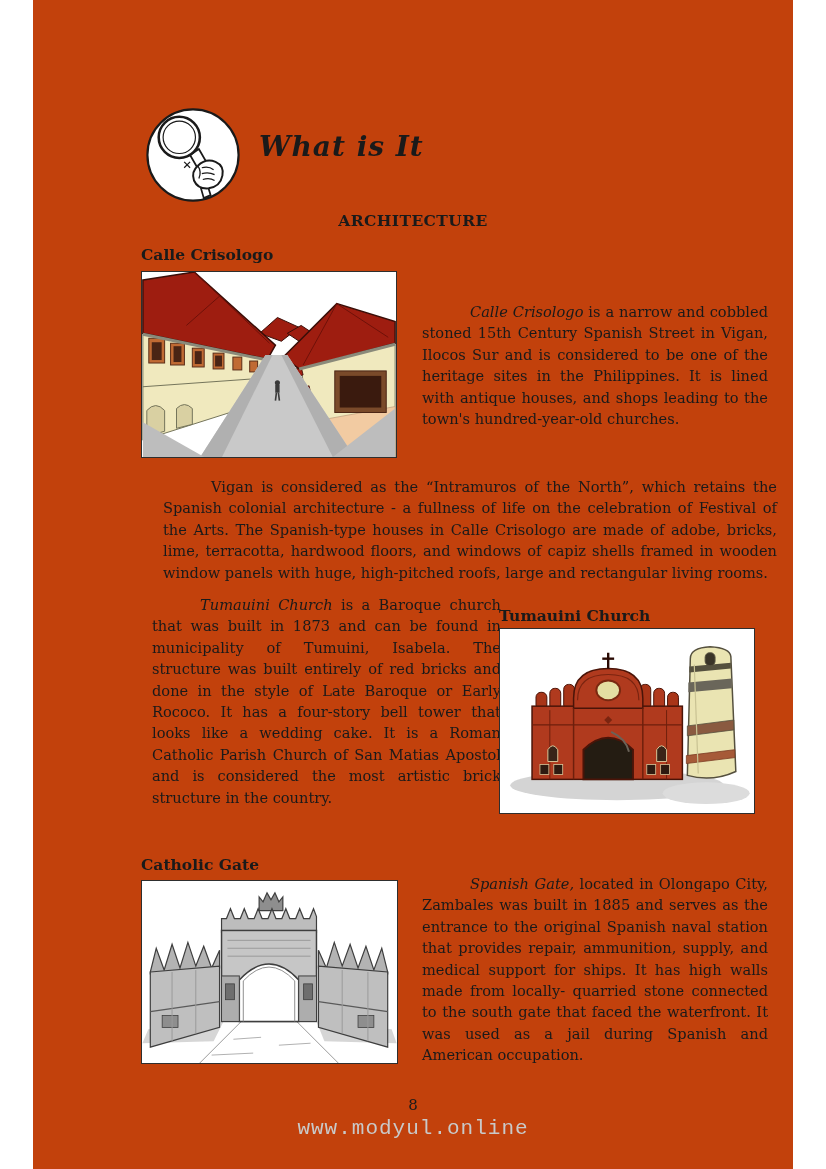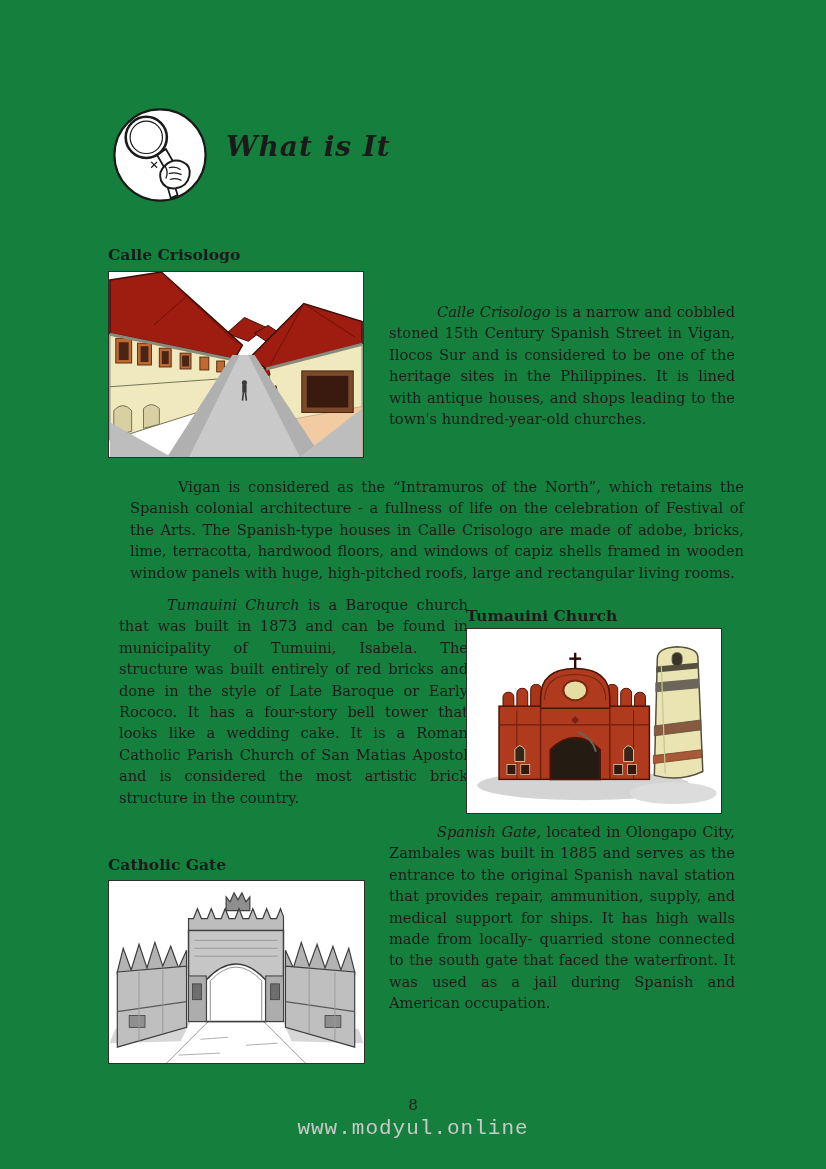--- a/index.html
+++ b/index.html
@@ -1,21 +1,21 @@
 <!DOCTYPE html>
 <html><head>
 <meta charset="utf-8">
 <style>
   * { box-sizing: border-box; }
   html, body { margin: 0; padding: 0; background: #ffffff; }
   .page {
     position: relative;
-    width: 826px;
+    width: 760px;
     height: 1169px;
-    background: #15803d;
+    background: #c2410c;
     font-family: "DejaVu Serif", serif;
     color: #1a1a1a;
     overflow: hidden;
     margin: 0 auto;
   }
   .icon-circle {
     position: absolute;
     left: 111px; top: 106px;
     width: 98px; height: 98px;
   }
@@ -63,21 +63,21 @@
     position: absolute;
     margin: 12px;
     text-align: justify;
     font-size: 14.6px;
     line-height: 21.4px;
     text-indent: 48px;
   }
   #calle-text    { left: 377px; top: 289px; width: 346px; }
   #vigan-text    { left: 118px; top: 464px; width: 614px; }
   #tumauini-text { left: 107px; top: 582px; width: 349px; }
-  #gate-text     { left: 377px; top: 809px; width: 346px; }
+  #gate-text     { left: 377px; top: 861px; width: 346px; }
 
   .lead-italic { font-style: italic; }
 
   .page-number {
     position: absolute;
     left: 0; top: 1096px;
     width: 100%;
     text-align: center;
     font-size: 15px;
   }
@@ -113,20 +113,21 @@
 
       <path d="M55,61 Q63,53 73,57 Q82,61 80,71 Q78,82 66,84 Q55,85 51,76 Q48,67 55,61 Z" fill="#ffffff" stroke="#1a1a1a" stroke-width="2"></path>
       <path d="M59,63 Q66,61 71,65" fill="none" stroke="#1a1a1a" stroke-width="1.3"></path>
       <path d="M59,69 Q66,67 72,70" fill="none" stroke="#1a1a1a" stroke-width="1.3"></path>
       <path d="M60,75 Q67,73 72,76" fill="none" stroke="#1a1a1a" stroke-width="1.3"></path>
       <path d="M55,61 Q59,67 56,74" fill="none" stroke="#1a1a1a" stroke-width="1.3"></path>
     </svg>
   </div>
   <div class="doc-title">What is It</div>
 
+  <div class="arch-heading">ARCHITECTURE</div>
 
   <h3 class="sec-heading" id="calle-heading">Calle Crisologo</h3>
 
   <figure class="figure" id="calle-fig">
     <svg viewBox="0 0 255 187" xmlns="http://www.w3.org/2000/svg">
       <rect width="255" height="187" fill="#ffffff"></rect>
 
       <polygon points="118,62 136,46 158,56 140,70" fill="#9E1D10" stroke="#3A0E08" stroke-width="1"></polygon>
       <polygon points="146,62 160,54 172,62 158,70" fill="#9E1D10" stroke="#3A0E08" stroke-width="1"></polygon>
 

